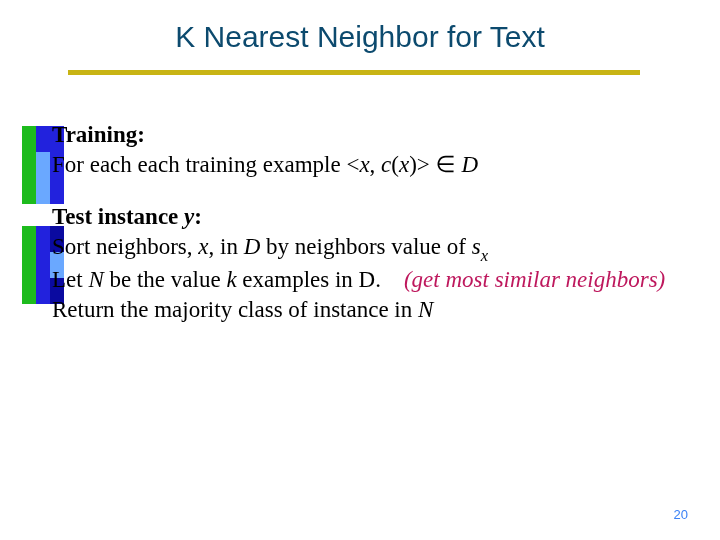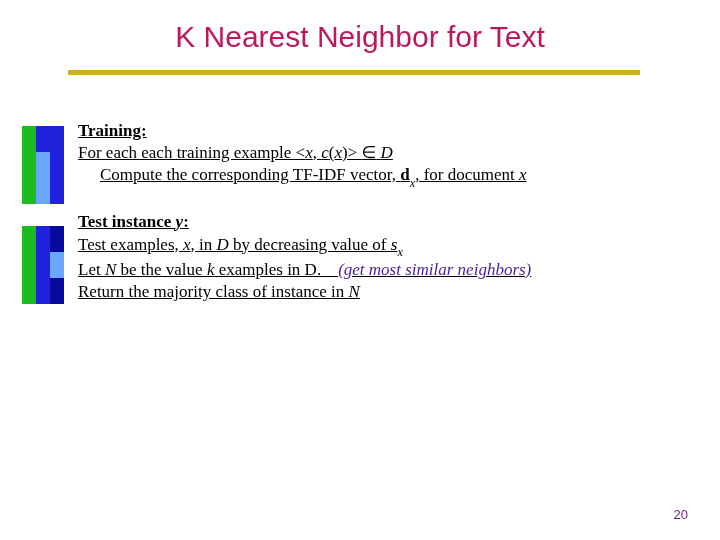--- a/index.html
+++ b/index.html
@@ -7,57 +7,56 @@
     width: 720px;
     height: 540px;
     background: #ffffff;
     font-family: "Times New Roman", Times, serif;
     position: relative;
     overflow: hidden;
   }
   .title {
     font-family: Arial, Helvetica, sans-serif;
     font-size: 30px;
-    color: #be185d;
+    color: #0c4a6e;
     text-align: center;
     padding-top: 20px;
     padding-bottom: 10px;
     font-weight: 400;
   }
   .underline {
     height: 5px;
     background: #c8b414;
     margin-left: 68px;
     margin-right: 80px;
     margin-top: 6px;
   }
   .content {
     position: absolute;
-    left: 78px;
+    left: 52px;
     top: 120px;
     right: 20px;
-    font-size: 17px;
+    font-size: 23px;
     line-height: 1.3;
     color: #000000;
-    text-decoration: underline;
   }
   .block { margin-bottom: 22px; }
   .line { white-space: nowrap; }
   .indent1 { padding-left: 22px; }
   .bold { font-weight: bold; }
   .ital { font-style: italic; }
   .sub { font-size: 0.72em; vertical-align: sub; position: relative; top: 2px; }
-  .note { color: #4c1d95; }
+  .note { color: #be185d; }
   .page-num {
     position: absolute;
     right: 32px;
     bottom: 18px;
     font-family: Arial, Helvetica, sans-serif;
     font-size: 13px;
-    color: #701a75;
+    color: #3b82f6;
   }
   .side-bars {
     position: absolute;
     left: 22px;
     top: 126px;
     width: 42px;
   }
   .barrow { display: flex; height: 26px; }
   .b { flex: 1; }
   .g  { background: #1dbb1d; }
@@ -106,31 +105,28 @@
     </div>
 </div>
 
 <div class="content">
 
   <div class="block">
     <div class="line bold">Training:</div>
     <div class="line">
       <span>For each each training example &lt;</span><span class="ital">x</span><span>, </span><span class="ital">c</span><span>(</span><span class="ital">x</span><span>)&gt; </span><span>∈</span><span> </span><span class="ital">D</span>
     </div>
-    <div class="line indent1">
-      <span>Compute the corresponding TF-IDF vector, </span><span class="bold">d</span><span class="sub ital">x</span><span>, for document </span><span class="ital">x</span>
-    </div>
   </div>
 
   <div class="block">
     <div class="line">
       <span class="bold">Test instance </span><span class="bold ital">y</span><span class="bold">:</span>
     </div>
     <div class="line">
-      <span>Test examples, </span><span class="ital">x</span><span>, in </span><span class="ital">D</span><span> by decreasing value of </span><span class="ital">s</span><span class="sub ital">x</span>
+      <span>Sort neighbors, </span><span class="ital">x</span><span>, in </span><span class="ital">D</span><span> by neighbors value of </span><span class="ital">s</span><span class="sub ital">x</span>
     </div>
     <div class="line">
       <span>Let </span><span class="ital">N</span><span> be the value </span><span class="ital">k</span><span style="white-space:pre;"> examples in D.    </span><span class="ital note">(get most similar neighbors)</span>
     </div>
     <div class="line">
       <span>Return the majority class of instance in </span><span class="ital">N</span>
     </div>
   </div>
 
 </div>

